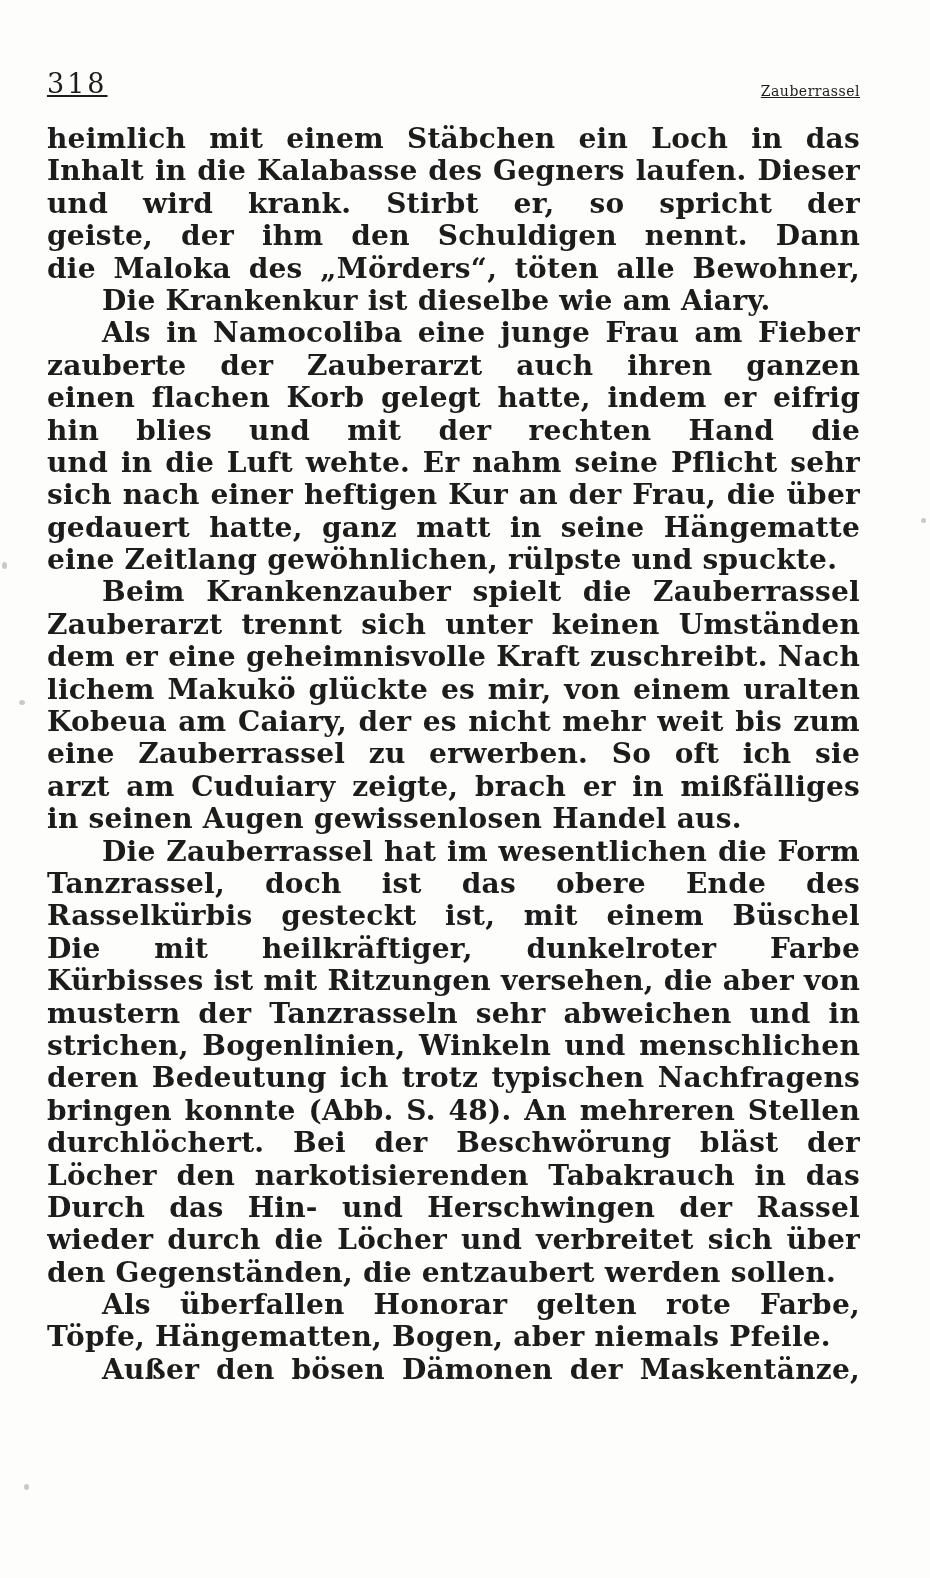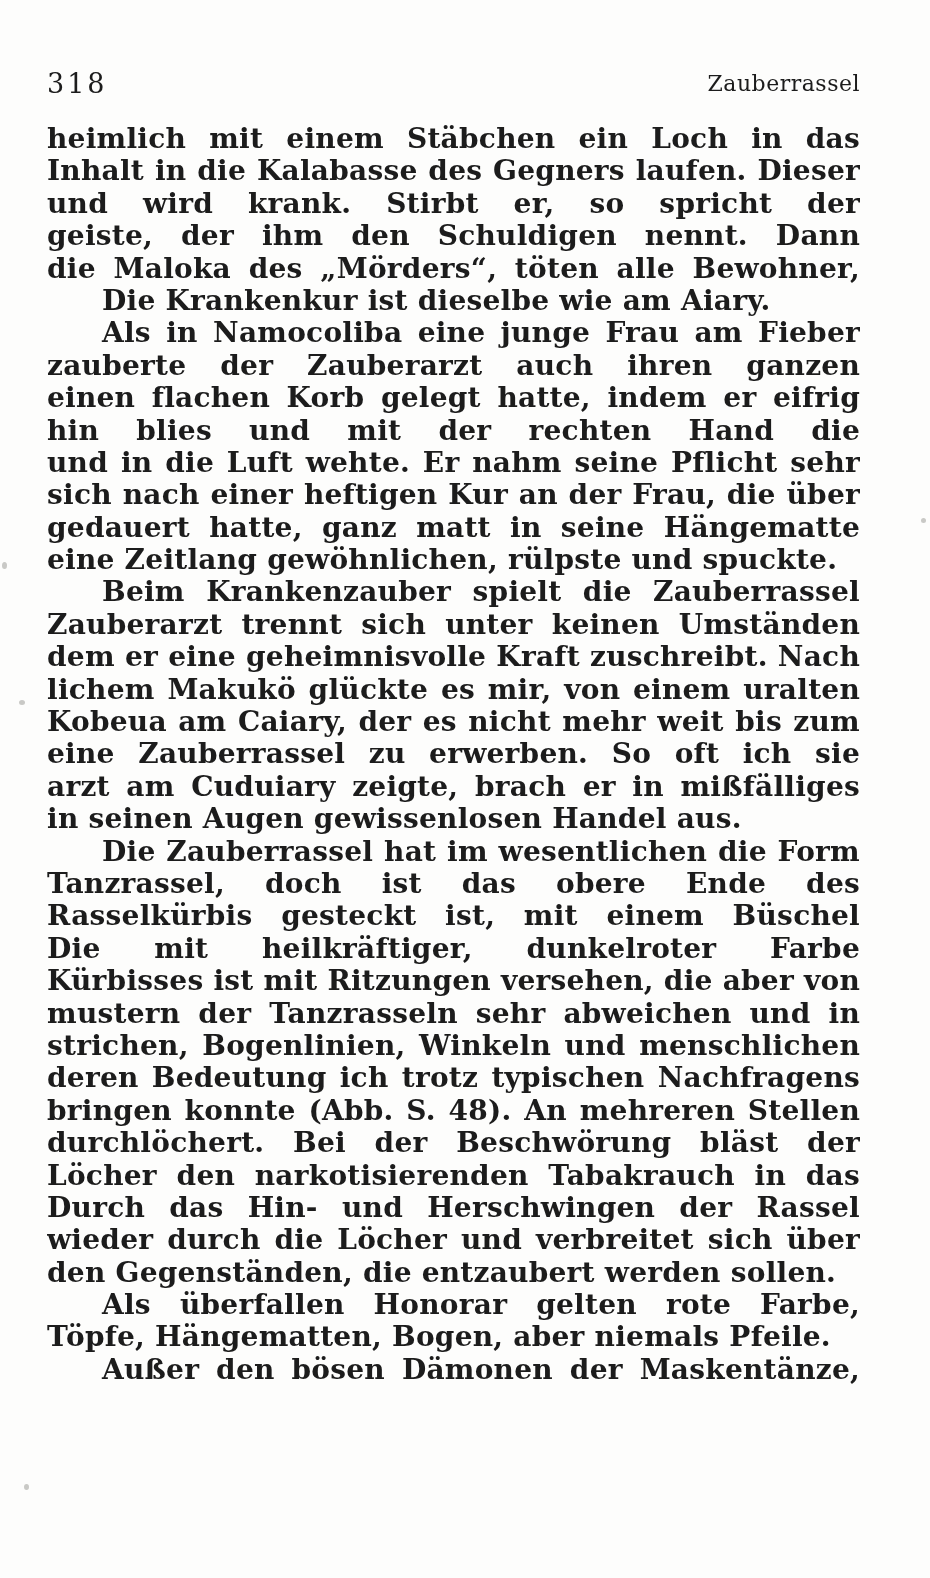--- a/index.html
+++ b/index.html
@@ -14,29 +14,30 @@
     background: #fdfdfc;
     color: #1c1c1c;
     font-family: "DejaVu Serif", "Liberation Serif", serif;
     box-sizing: border-box;
     padding: 68px 70px 0 47px;
     overflow: hidden;
   }
   .page-header {
     display: flex;
     justify-content: space-between;
-    align-items: center;
+    align-items: flex-end;
     margin-bottom: 24px;
+    text-decoration: underline;
   }
   .page-number {
     font-size: 27px;
     letter-spacing: 3px;
   }
   .running-title {
-    font-size: 22px;
+    font-size: 14px;
     letter-spacing: 0.5px;
   }
   .page-body {
     font-size: 28px;
     line-height: 32.4px;
     letter-spacing: 0.25px;
     font-weight: bold;
   }
   .para { margin: 0; }
   .line {

